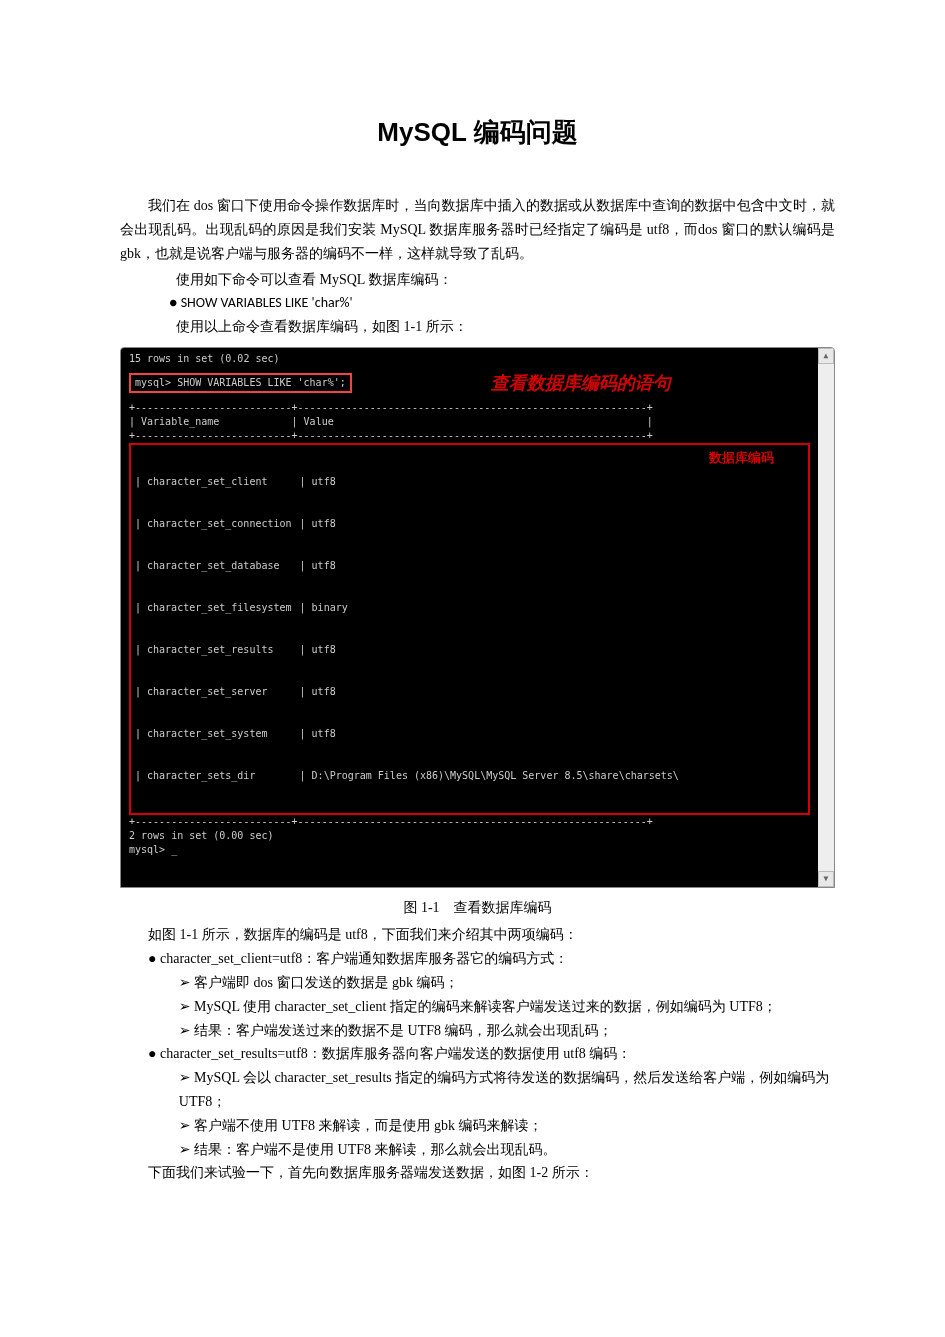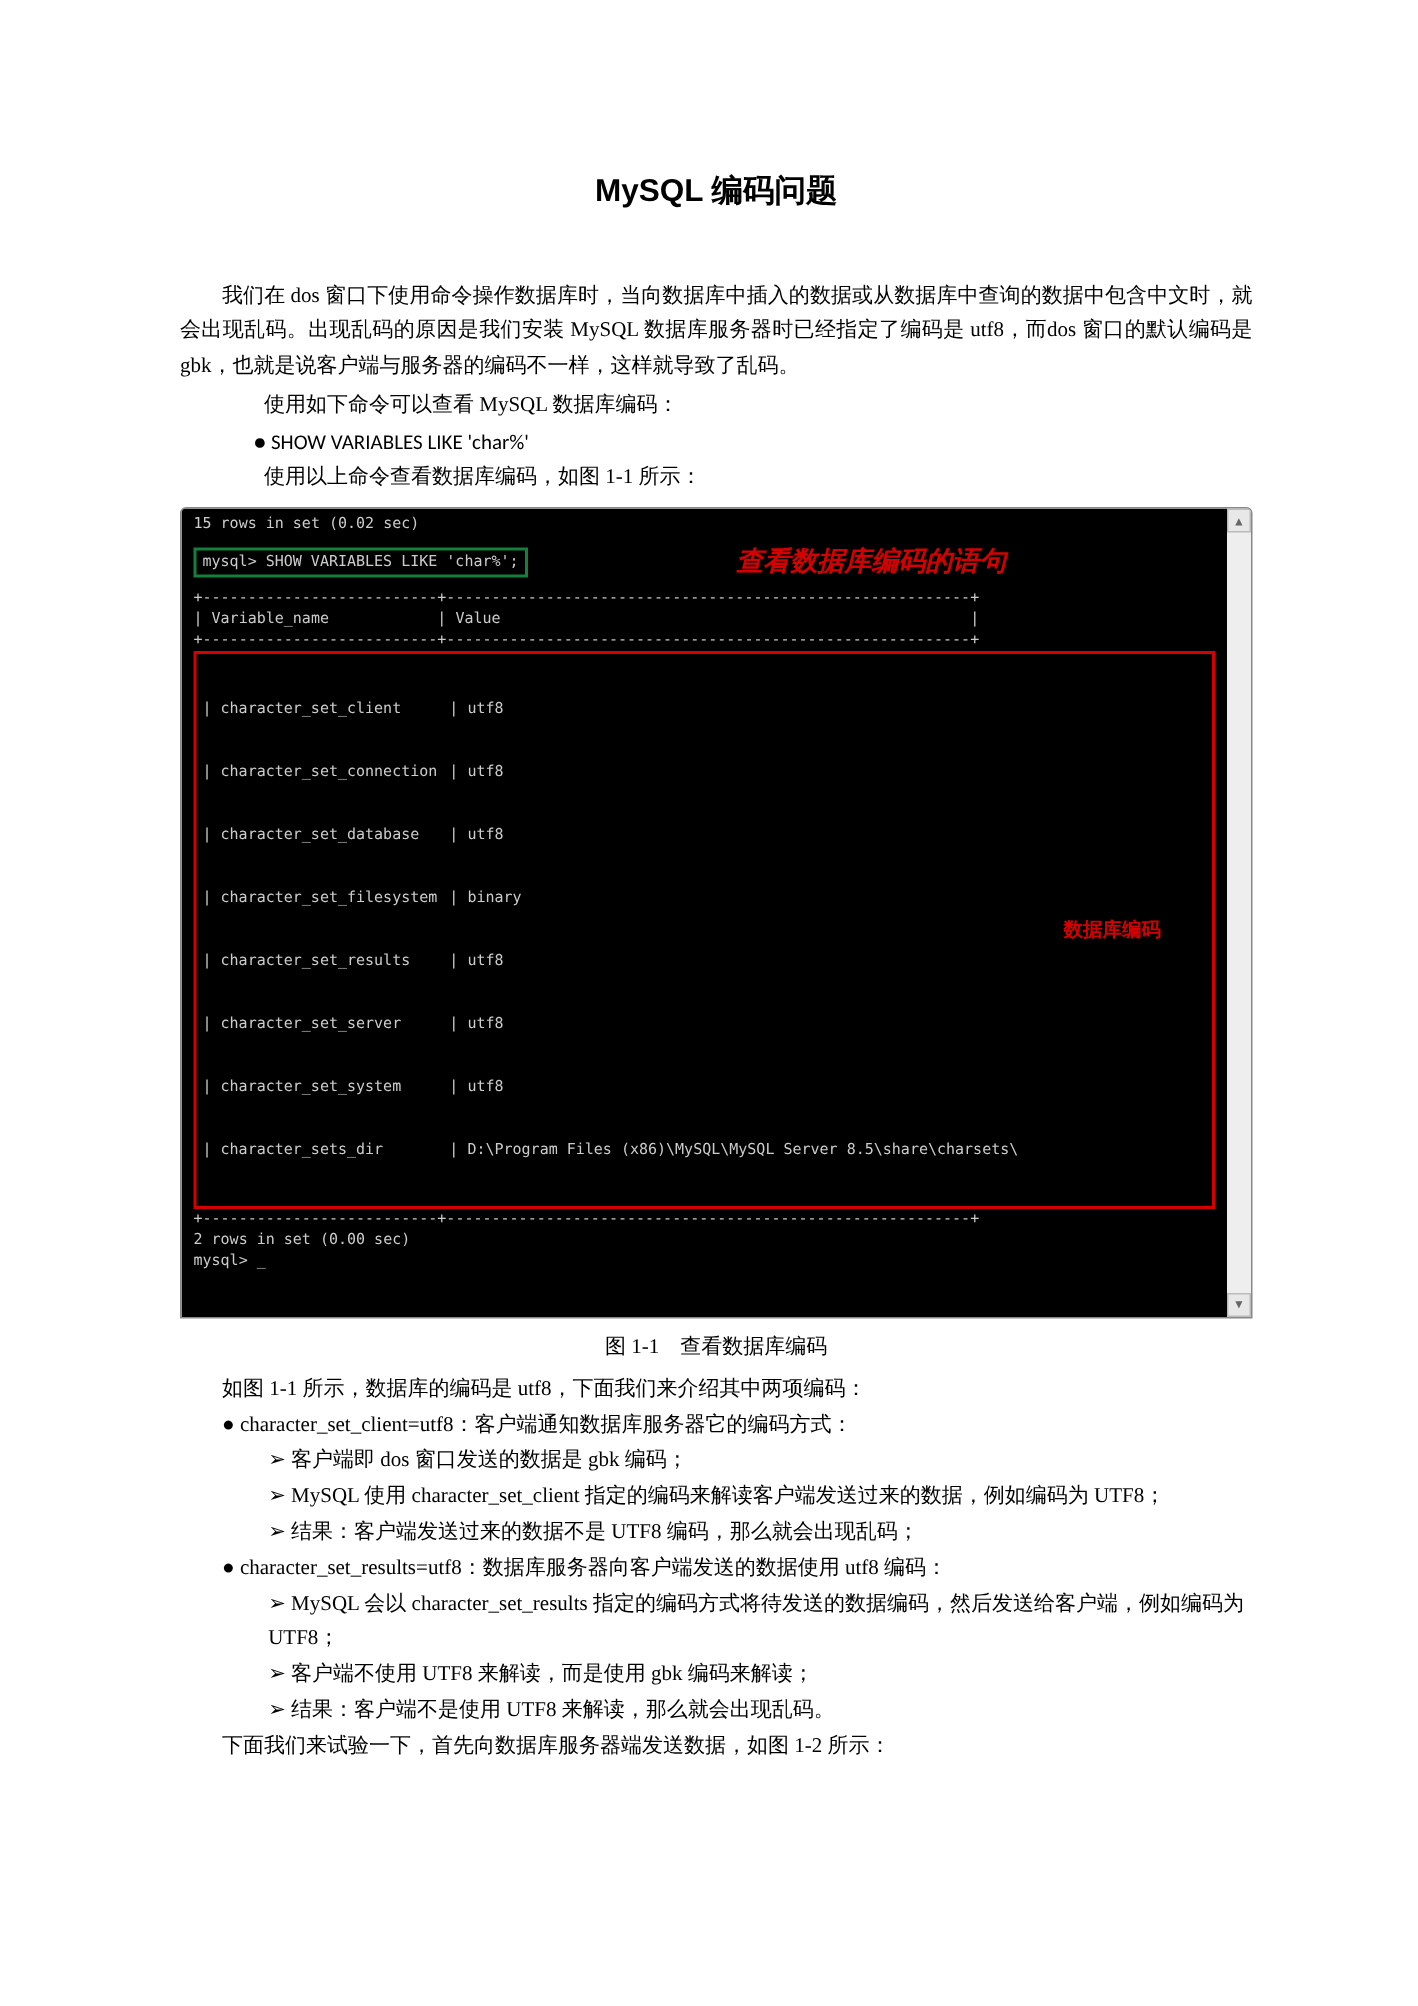--- a/index.html
+++ b/index.html
@@ -11,21 +11,21 @@
       font-family: "SimSun", serif;
       font-size: 14px;
       line-height: 1.7;
       background: #fff;
       color: #000;
       width: 945px;
       padding: 110px 110px 200px 120px;
     }
     .title {
       text-align: center;
-      font-size: 21px;
+      font-size: 26px;
       font-weight: bold;
       margin-bottom: 40px;
       font-family: "SimHei", sans-serif;
     }
     .paragraph {
       text-indent: 2em;
       margin-bottom: 2px;
       text-align: justify;
     }
     .indent-1 {
@@ -136,21 +136,21 @@
       font-weight: bold;
       font-style: italic;
       font-family: "SimSun", serif;
     }
     .query-row {
       display: flex;
       align-items: center;
       margin: 2px 0;
     }
     .query-box {
-      border: 2px solid #15803d;
+      border: 2px solid #ef4444;
       padding: 1px 4px;
     }
     .table-sep {
       color: #ccc;
       white-space: pre;
     }
     .data-box {
       border: 2px solid #d40000;
       padding: 2px 4px;
       display: flex;
@@ -160,21 +160,21 @@
       line-height: 1.4;
     }
     .col-values {
       white-space: pre;
       line-height: 1.4;
       margin-left: 8px;
     }
     .db-label-wrap {
       flex: 1;
       display: flex;
-      align-items: center;
+      align-items: flex-start;
       justify-content: center;
     }
     .scroll-arrow {
       position: absolute;
       right: -16px;
       width: 16px;
       height: 16px;
       background: #e8e8e8;
       border: 1px solid #bbb;
       display: flex;

